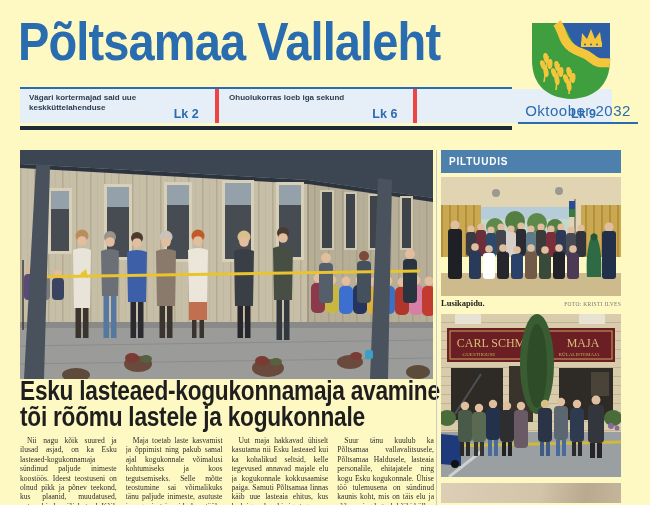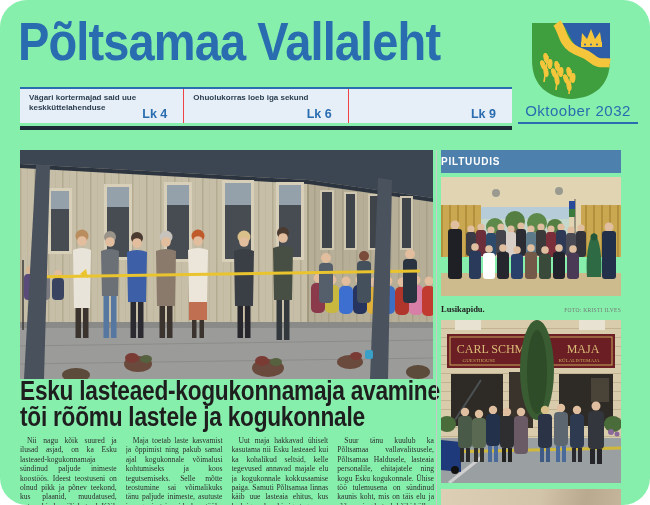--- a/index.html
+++ b/index.html
@@ -1,27 +1,27 @@
 <!DOCTYPE html>
 <html><head>
 <meta charset="utf-8">
 <style>
   html,body{margin:0;padding:0;background:#fff;}
-  #page{position:relative;width:650px;height:505px;background:#86efac;overflow:hidden;
-        font-family:"Liberation Sans",sans-serif;border-radius:27px;}
+  #page{position:relative;width:650px;height:505px;background:#fef9c3;overflow:hidden;
+        font-family:"Liberation Sans",sans-serif;}
 
   
   .masthead-title{position:absolute;left:18px;top:14px;font-size:54px;font-weight:700;
     color:#2a6cb0;letter-spacing:-1px;white-space:nowrap;line-height:1;
     transform:scaleX(0.87);transform-origin:left top;}
   .rule-blue-thin{position:absolute;left:20px;top:87px;width:492px;height:2px;background:#2a6cb0;}
-  .teaser-bar{position:absolute;left:20px;top:89px;width:492px;height:34px;background:#e6eff7;
+  .teaser-bar{position:absolute;left:20px;top:89px;width:592px;height:34px;background:#e6eff7;
     display:flex;}
   .teaser-cell{position:relative;flex:1;padding:4px 9px 0 9px;}
-  .teaser-cell + .teaser-cell{border-left:1px solid #ef4444;}
+  .teaser-cell + .teaser-cell{border-left:4px solid #ef4444;text-align:center;}
   .teaser-text{font-size:8px;font-weight:700;color:#2c3e50;line-height:1.25;max-width:118px;}
   .teaser-page{position:absolute;right:16px;bottom:2px;font-size:12.5px;font-weight:700;color:#2a6cb0;}
   .rule-navy{position:absolute;left:20px;top:126px;width:492px;height:4px;background:#1d2b38;}
   .crest-box{position:absolute;left:528px;top:20px;width:86px;height:82px;}
   .issue-date{position:absolute;left:518px;top:102px;width:120px;text-align:center;
     font-size:15px;color:#2a6cb0;letter-spacing:0.5px;}
   .rule-blue-right{position:absolute;left:518px;top:122px;width:120px;height:2px;background:#2a6cb0;}
 
   
   .main-photo{position:absolute;left:20px;top:150px;width:413px;height:229px;overflow:hidden;}
@@ -30,41 +30,41 @@
     transform:scaleX(0.84);transform-origin:left top;}
   .body-cols{position:absolute;left:20px;top:436px;width:414px;height:69px;display:flex;gap:9px;
     overflow:hidden;}
   .body-cols p{flex:1;margin:0;font-family:"Liberation Serif",serif;font-size:7.6px;
     line-height:1.24;color:#2e2e2e;text-align:justify;text-indent:7px;overflow:hidden;}
 
   
   .v-divider{position:absolute;left:436px;top:150px;width:1px;height:355px;background:#c9c9c9;}
   .sidebar{position:absolute;left:441px;top:150px;width:180px;}
   .sidebar-header{height:23px;background:#4d80ad;color:#fff;font-size:10px;font-weight:700;
-    letter-spacing:0.8px;line-height:23px;padding-left:0;}
+    letter-spacing:0.8px;line-height:23px;padding-left:8px;}
   .sb-photo1{margin-top:4px;width:180px;height:119px;overflow:hidden;}
-  .sb-cap-row{margin-top:8px;display:flex;justify-content:space-between;align-items:baseline;}
+  .sb-cap-row{margin-top:2px;display:flex;justify-content:space-between;align-items:baseline;}
   .sb-caption{font-family:"Liberation Serif",serif;font-size:8.5px;font-weight:700;color:#222;}
   .sb-credit{font-family:"Liberation Serif",serif;font-size:5.5px;color:#777;letter-spacing:0.3px;}
   .sb-photo2{margin-top:6px;width:180px;height:163px;overflow:hidden;}
   .sb-photo3{margin-top:6px;width:180px;height:20px;background:linear-gradient(100deg,#dccfb6 0%,#d2c4a8 55%,#b9a98e 80%,#c5b69b 100%);}
 </style>
 </head>
 <body>
 
 <div id="page">
 
   <div class="masthead-title">Põltsamaa Vallaleht</div>
 
   <div class="rule-blue-thin"></div>
 
   <div class="teaser-bar">
     <div class="teaser-cell">
       <div class="teaser-text">Vägari kortermajad said uue keskküttelahenduse</div>
-      <div class="teaser-page">Lk 4</div>
+      <div class="teaser-page">Lk 2</div>
     </div>
     <div class="teaser-cell">
       <div class="teaser-text">Ohuolukorras loeb iga sekund</div>
       <div class="teaser-page">Lk 6</div>
     </div>
     <div class="teaser-cell">
       <div class="teaser-page">Lk 9</div>
     </div>
   </div>
 

